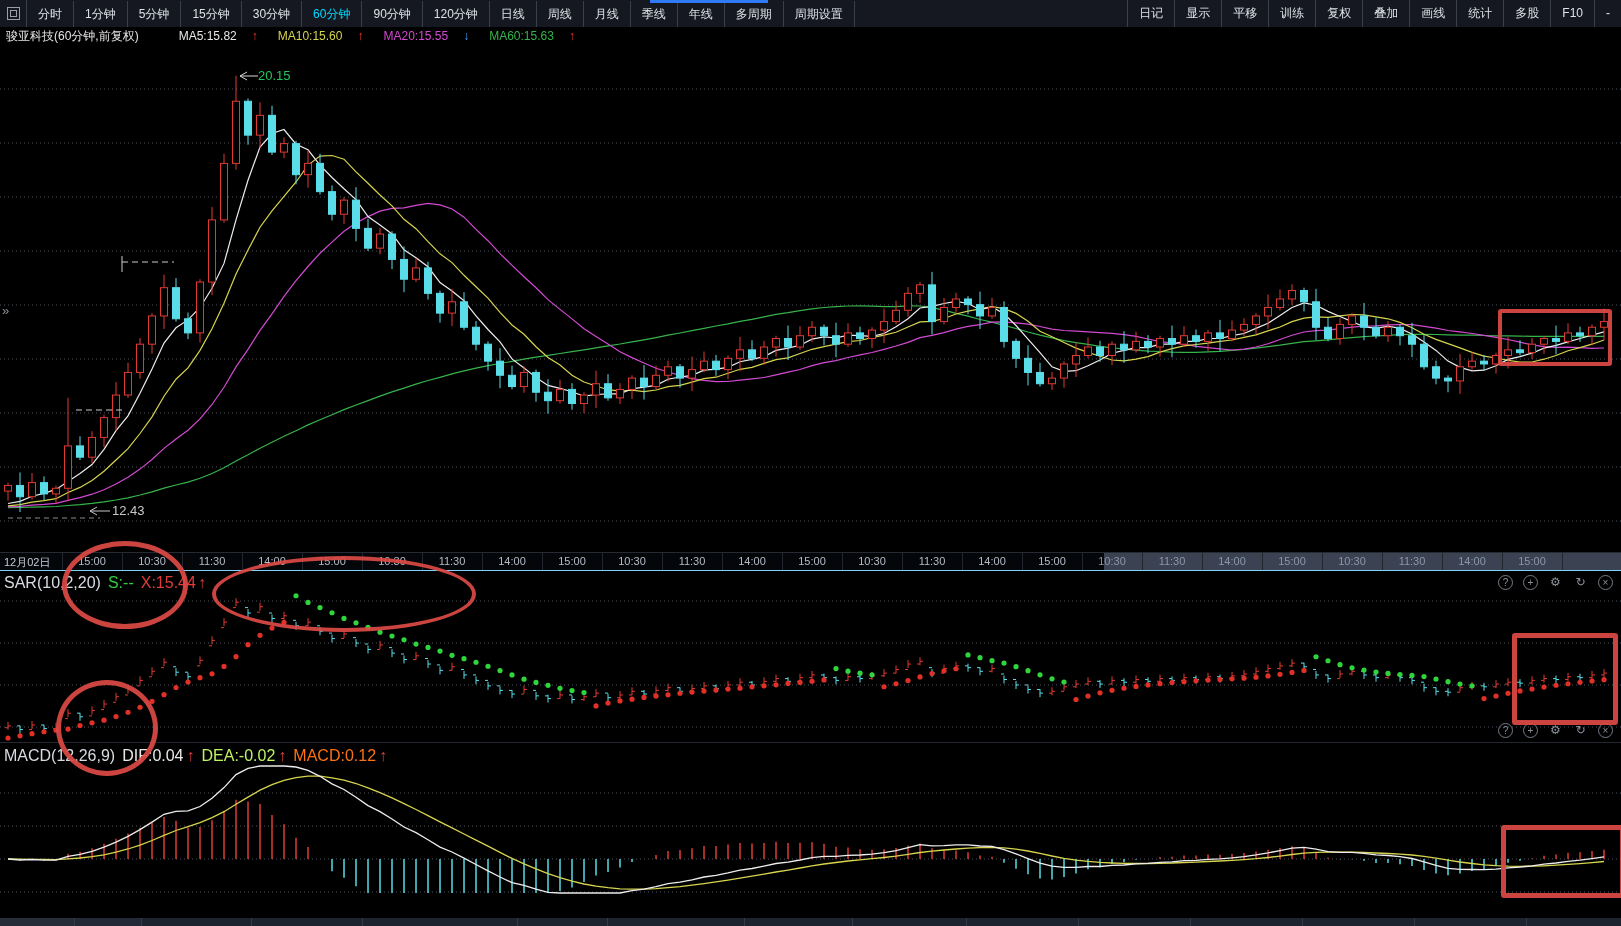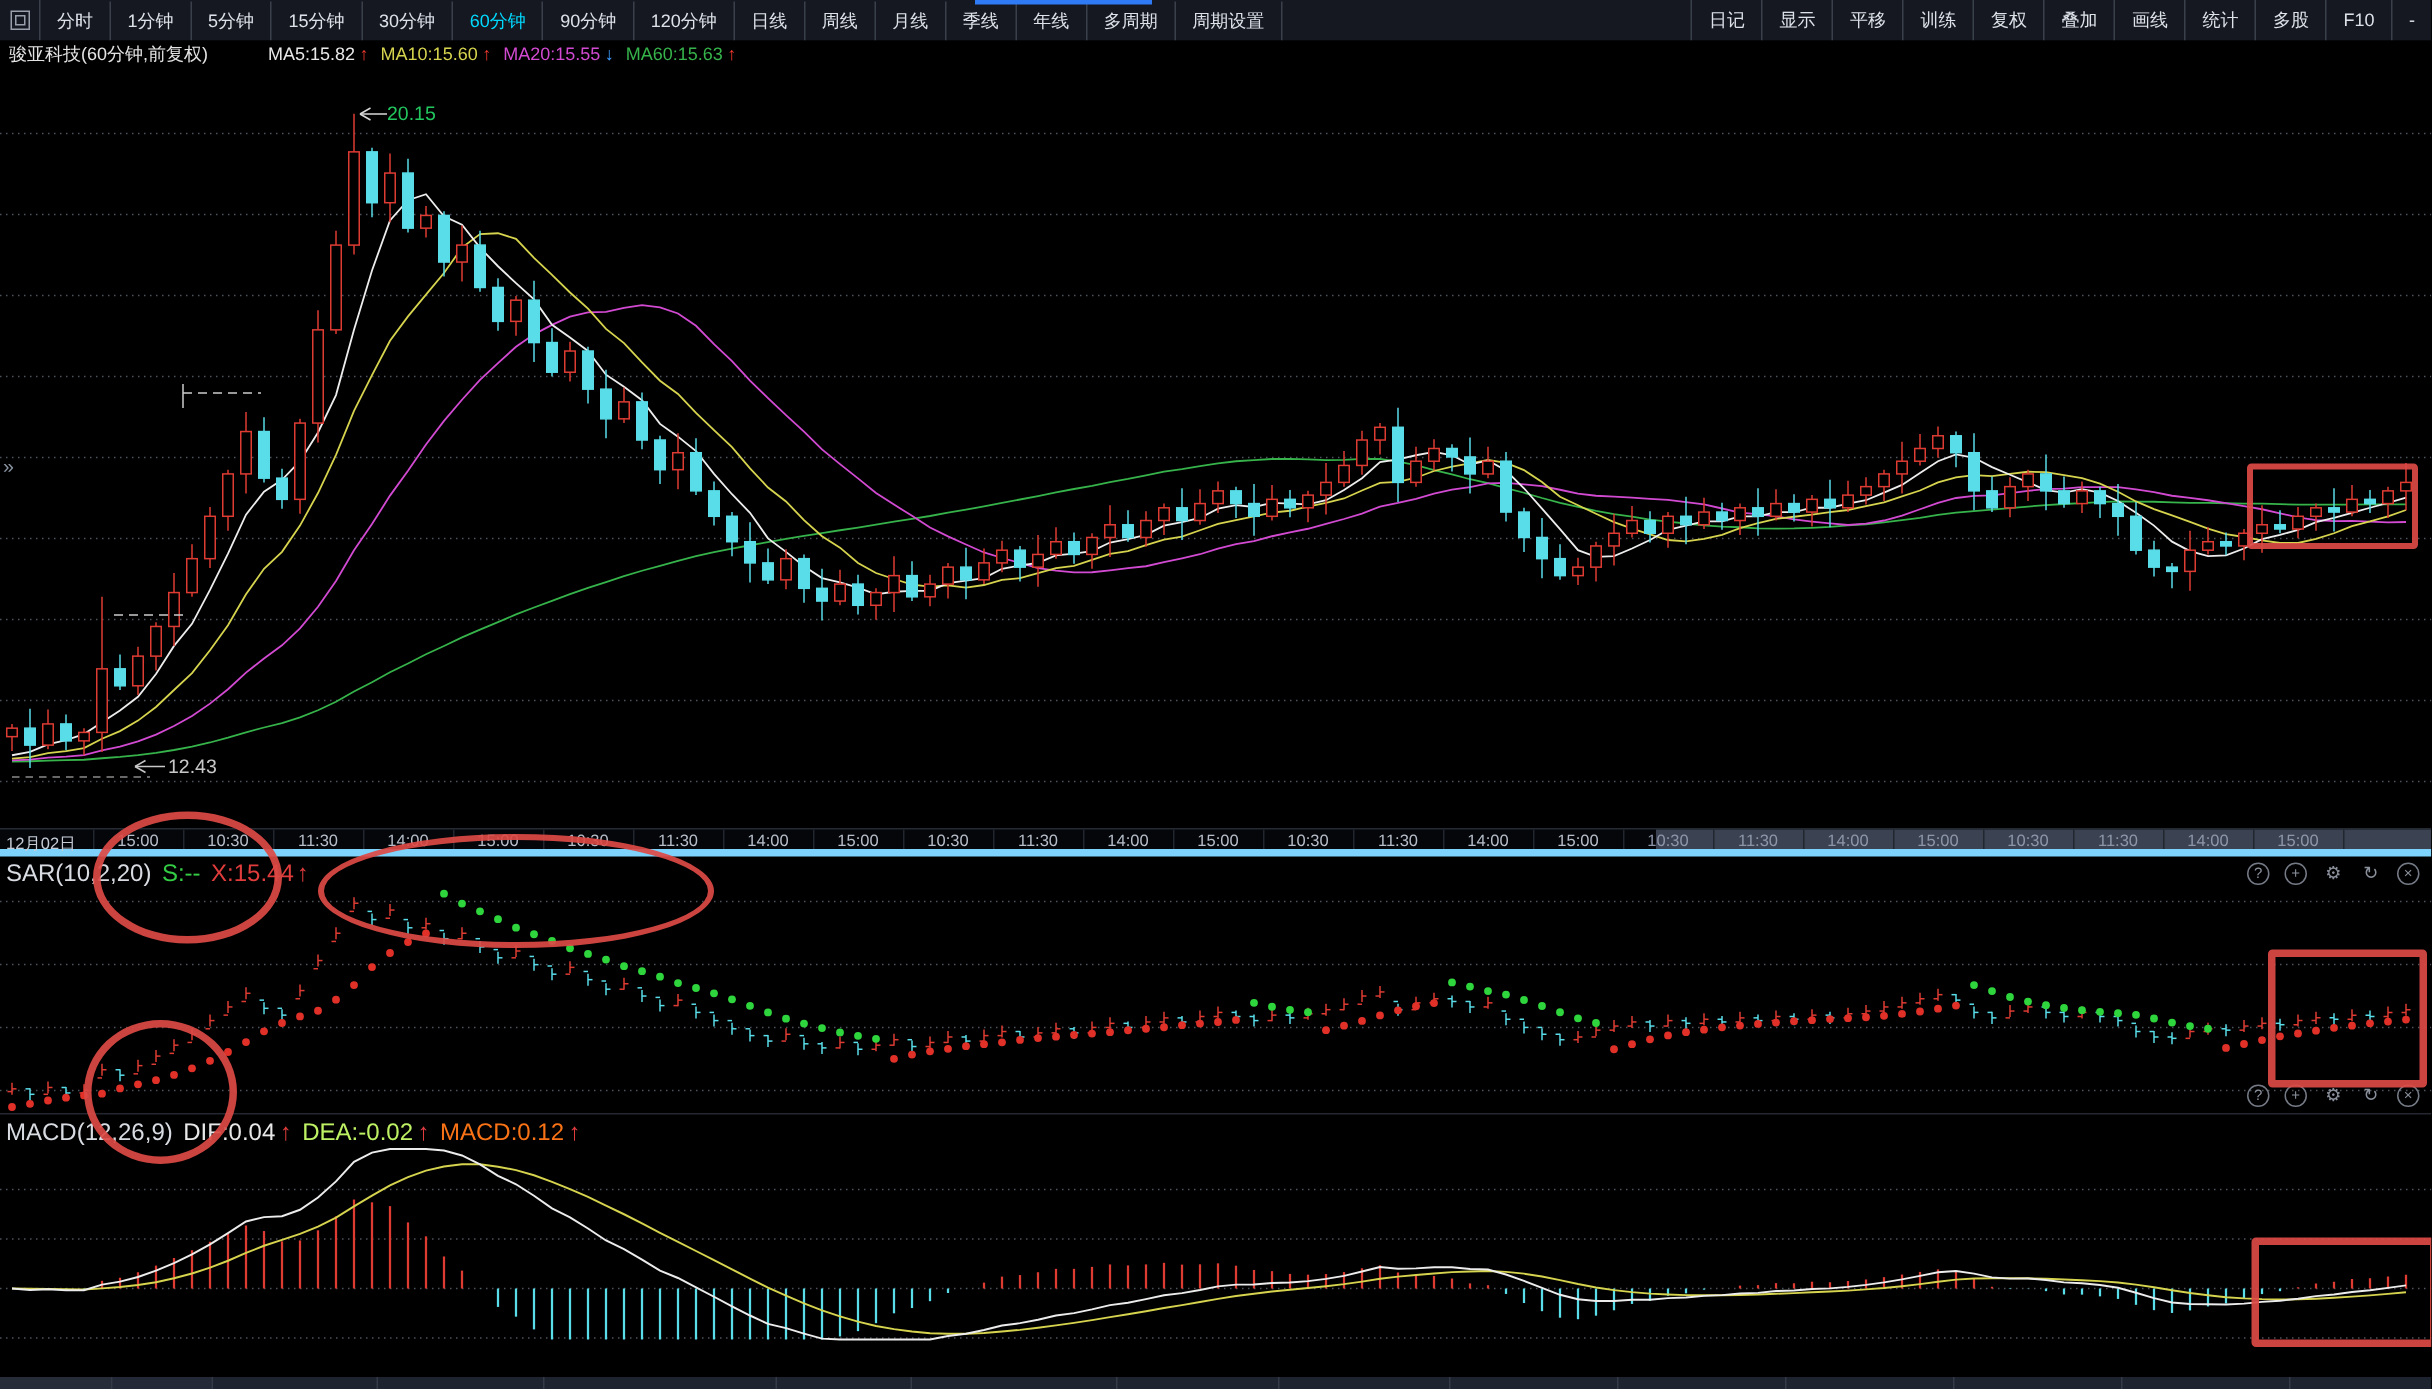--- a/index.html
+++ b/index.html
@@ -18,21 +18,21 @@
   .tab.active{color:#00d9ff;}
   .rtabs{position:absolute;right:0;top:0;height:27px;display:flex;align-items:stretch;}
   .rtabs .tab{border-left:1px solid #3a404b;border-right:none;}
   .accent-strip{position:absolute;left:650px;top:0;width:118px;height:3px;background:#2f7bf6;z-index:3;}
   
   .titlebar{position:absolute;left:0;top:27px;width:100%;height:18px;background:#000;z-index:2;
             display:flex;align-items:center;font-size:12px;color:#e4e4e4;padding-left:6px;box-sizing:border-box;}
   .titlebar .seg{margin-right:8px;white-space:nowrap;}
   
   .time-axis{position:absolute;left:0;top:552px;width:100%;height:19px;background:#04060a;z-index:2;
-             border-top:1px solid #262b33;border-bottom:5px solid #7dd3fc;box-sizing:border-box;}
+             border-top:1px solid #262b33;border-bottom:1px solid #7dd3fc;box-sizing:border-box;}
   .axis-highlight{position:absolute;left:1104px;right:0;top:0;bottom:0;background:#3b4352;}
   .tlabel{position:absolute;top:2px;transform:translateX(-50%);font-size:11px;color:#b7bdc8;white-space:nowrap;}
   .tlabel.hl{color:#8d96a8;}
   .dlabel{position:absolute;left:4px;top:2px;font-size:11px;color:#c6ccd6;}
   .atick{position:absolute;top:0;bottom:0;width:1px;background:#21262f;}
   
   .ind-header{position:absolute;left:4px;z-index:2;display:flex;gap:7px;font-size:16px;align-items:center;}
   .hr-line{position:absolute;left:0;width:100%;height:1px;background:#23272f;z-index:2;}
   .icons{position:absolute;display:flex;gap:10px;z-index:3;color:#8b919c;}
   .picon{width:15px;height:15px;line-height:14px;text-align:center;font-size:12px;cursor:pointer;}
@@ -1063,21 +1063,21 @@
         <div class="tab">统计</div>
         <div class="tab">多股</div>
         <div class="tab">F10</div>
         <div class="tab">-</div>
       </div>
   </div>
   <div class="accent-strip"></div>
 
   <div class="titlebar">
     <span class="seg">骏亚科技(60分钟,前复权)</span>
-    <span class="seg" style="display:flex;gap:8px;padding-left:32px;">
+    <span class="seg" style="display:flex;gap:20px;padding-left:32px;">
         <span style="color: rgb(232, 232, 232);">MA5:15.82</span>
         <span style="color: rgb(255, 59, 48); margin-left: -5px;">↑</span>
         <span style="color: rgb(214, 212, 78);">MA10:15.60</span>
         <span style="color: rgb(255, 59, 48); margin-left: -5px;">↑</span>
         <span style="color: rgb(210, 74, 210);">MA20:15.55</span>
         <span style="color: rgb(59, 155, 255); margin-left: -5px;">↓</span>
         <span style="color: rgb(54, 179, 74);">MA60:15.63</span>
         <span style="color: rgb(255, 59, 48); margin-left: -5px;">↑</span>
       </span>
   </div>

